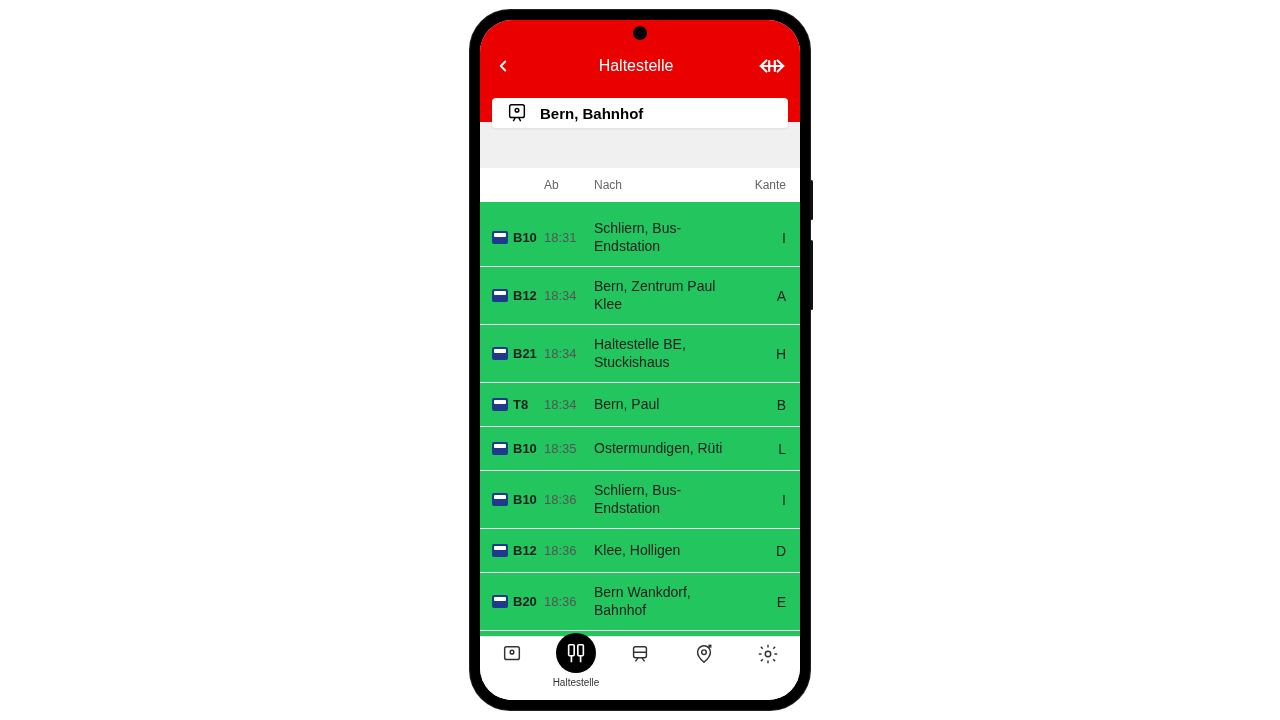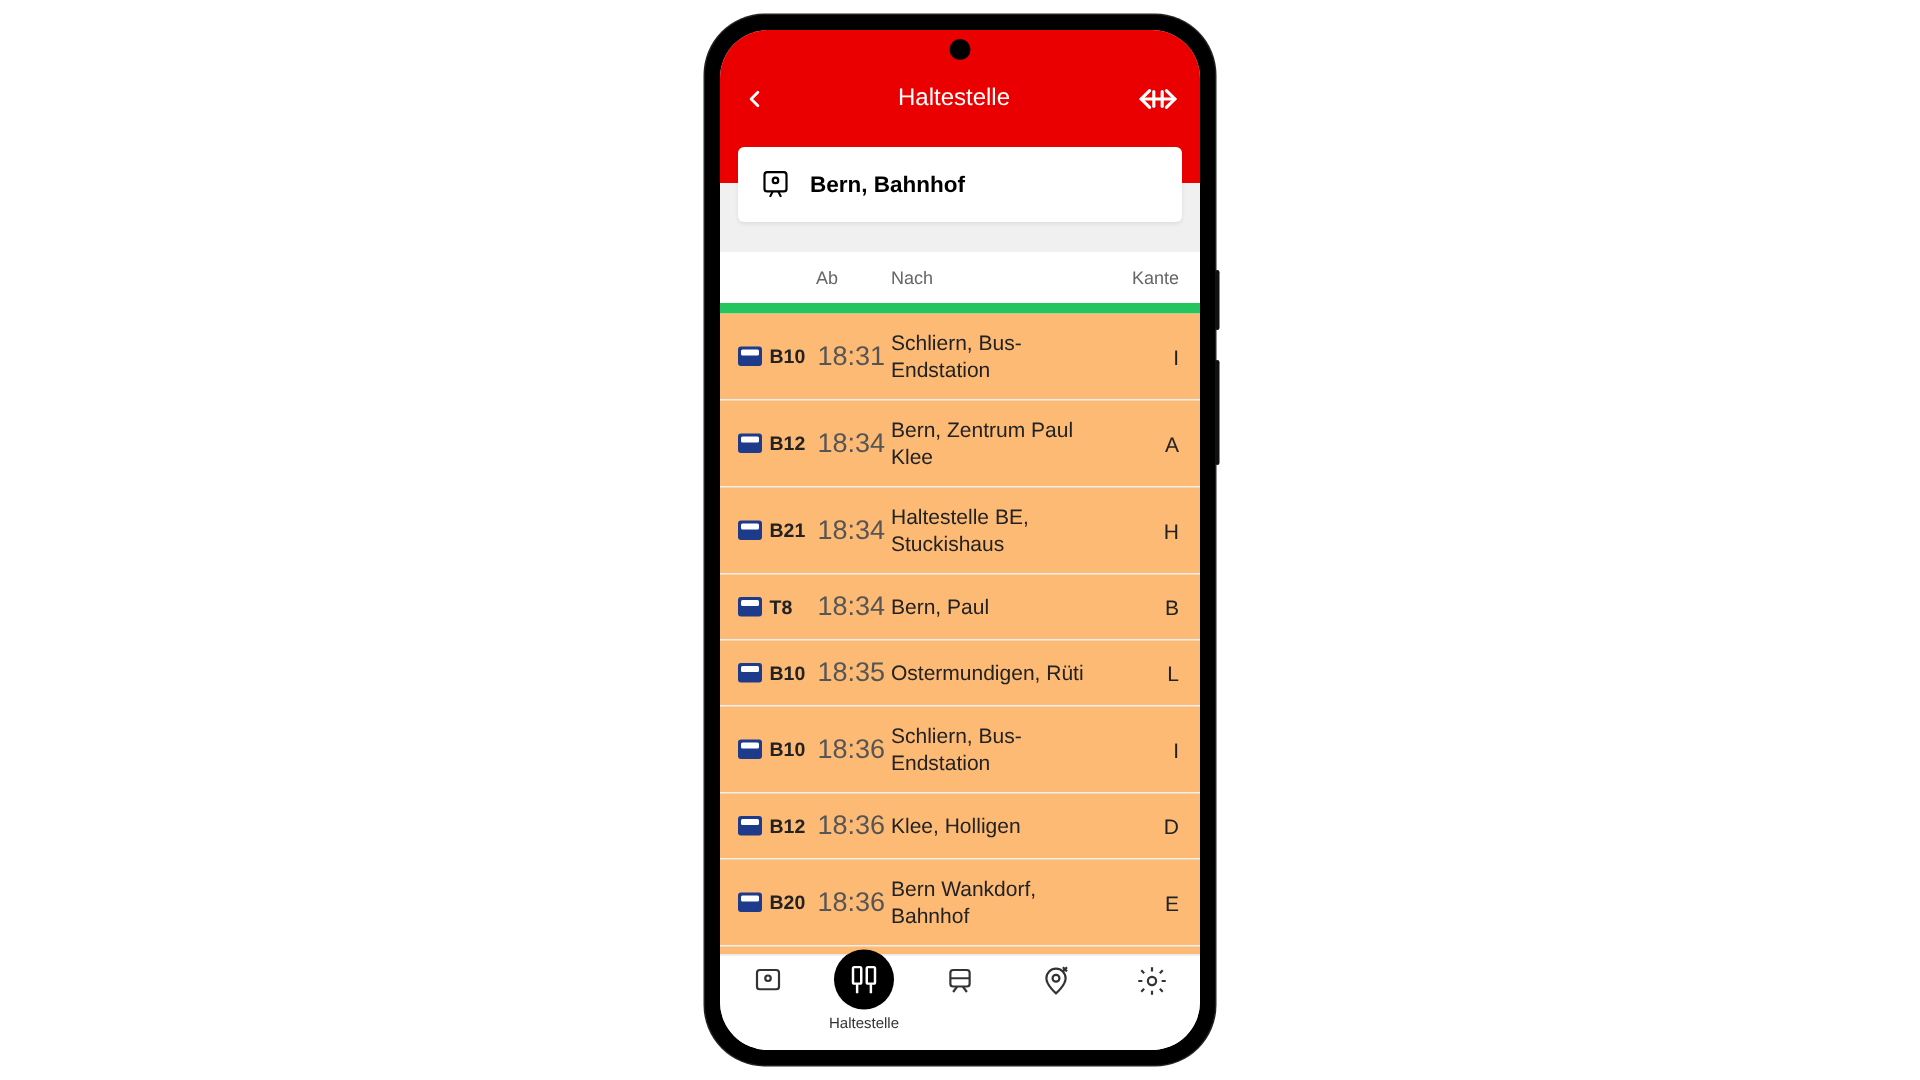--- a/index.html
+++ b/index.html
@@ -59,21 +59,21 @@
   }
   .back-btn { width:20px; height:20px; display:flex; align-items:center; }
   .header-title { color:#fff; font-size:16px; text-align:center; flex:1; }
   .logo { width:28px; height:18px; }
   .station-card {
     position: absolute;
     left: 12px; right: 12px;
     top: 78px;
     background: #fff;
     border-radius: 4px;
-    padding: 14px 14px;
+    padding: 4px 14px;
     display: flex;
     align-items: center;
     gap: 12px;
     box-shadow: 0 1px 3px rgba(0,0,0,0.08);
     z-index: 5;
   }
   .station-card .icon { width:22px; height:22px; flex:0 0 22px; }
   .station-name { font-weight: 700; font-size: 15px; color:#000; }
   .content {
     flex: 1;
@@ -93,32 +93,32 @@
     display:flex;
     font-size:12px;
     color:#666;
     padding:10px 14px 10px 12px;
     border-bottom:7px solid #22c55e;
   }
   .col-line  { width: 52px; }
   .col-time  { width: 46px; }
   .col-dest  { flex: 1; padding-left:4px; }
   .col-plat  { width: 44px; text-align:right; }
-  .list { flex:1; background:#fdba74; overflow:hidden; }
+  .list { flex:1; background:#22c55e; overflow:hidden; }
   .row {
     display:flex;
     align-items:center;
     padding:11px 14px 11px 12px;
     font-size:14px;
     color:#222;
     border-bottom:1px solid #eee;
     min-height:44px;
   }
   .row .col-line { display:flex; align-items:center; gap:5px; font-weight:700; font-size:13px; }
-  .row .col-time { color:#555; font-size:18px;text-align:right; }
+  .row .col-time { color:#555; font-size:13px; }
   .row .col-dest { color:#222; font-size:14px; line-height:1.25; }
   .row .col-plat { color:#222; font-size:14px; }
   .bus-icon {
     width:16px; height:13px;
     background:#1e3a8a;
     border-radius:2px;
     position:relative;
     flex:0 0 16px;
   }
   .bus-icon::before{

